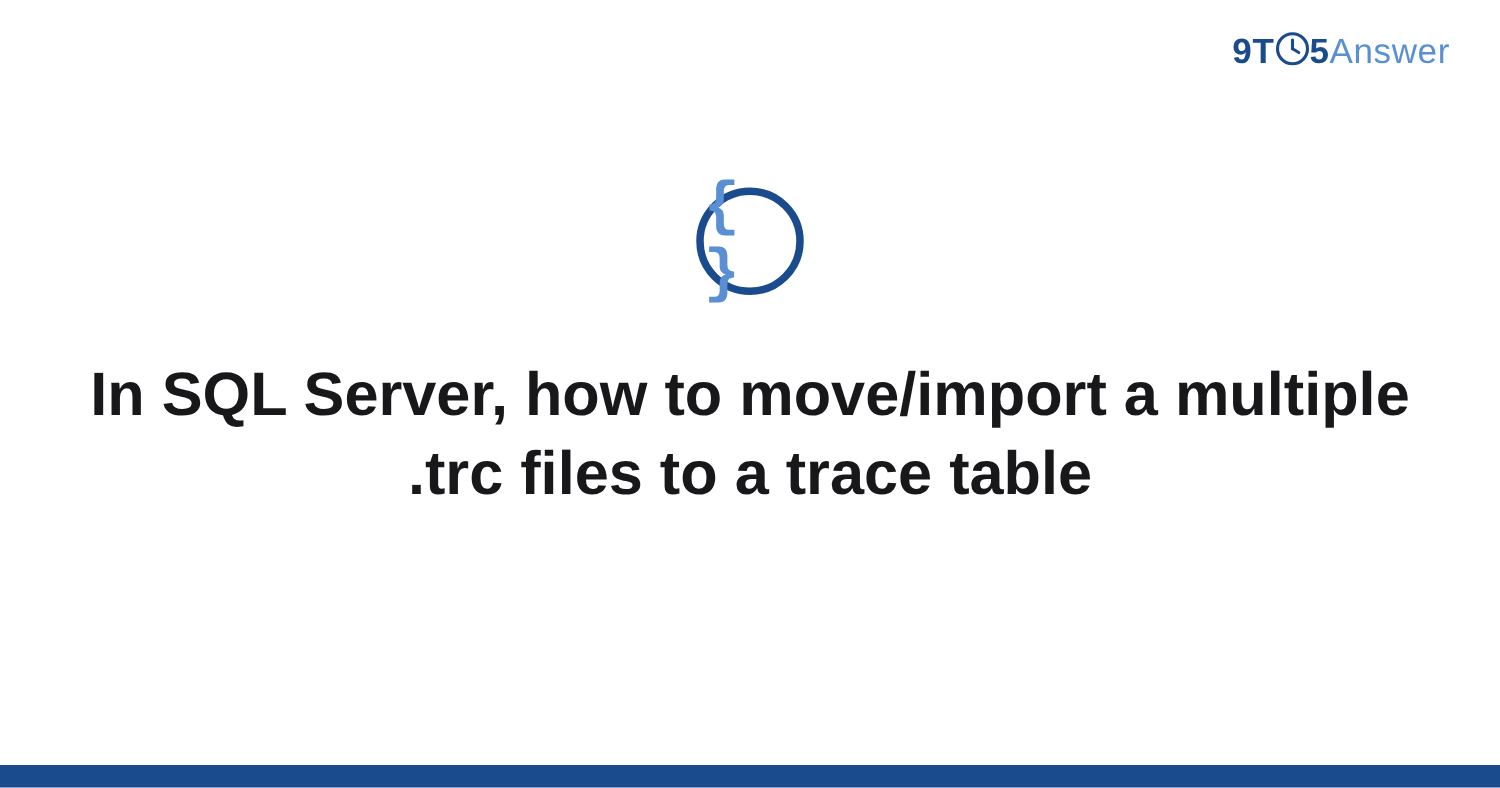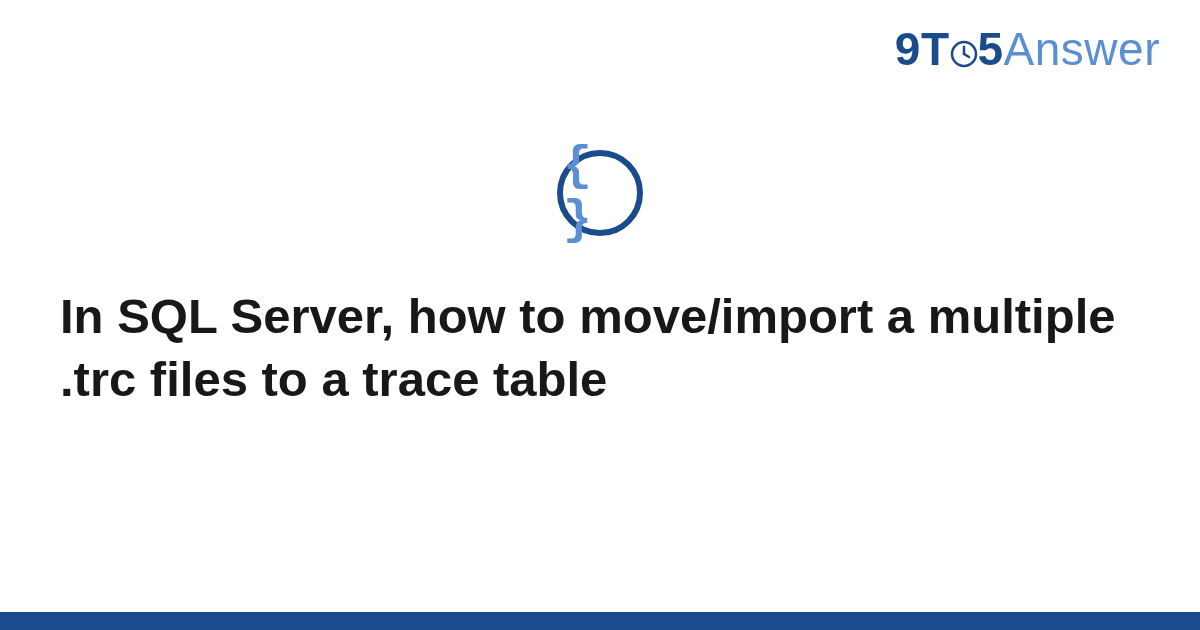--- a/index.html
+++ b/index.html
@@ -12,21 +12,21 @@
       height: 630px;
       background: #ffffff;
       font-family: Arial, Helvetica, sans-serif;
       position: relative;
       overflow: hidden;
     }
     .logo {
       position: absolute;
       top: 22px;
       right: 40px;
-      font-size: 46px;
+      font-size: 28px;
       font-weight: 400;
       letter-spacing: 0.5px;
     }
     .logo .nine {
       color: #1a4b8c;
       font-weight: 600;
     }
     .logo .t {
       color: #1a4b8c;
       font-weight: 600;
@@ -66,21 +66,21 @@
       color: #5a8fd4;
       font-family: 'Courier New', monospace;
       letter-spacing: -4px;
     }
     .title {
       position: absolute;
       top: 285px;
       left: 50%;
       transform: translateX(-50%);
       width: 1080px;
-      text-align: left;
+      text-align: center;
       font-size: 49px;
       font-weight: 700;
       color: #18181a;
       line-height: 1.28;
     }
     .bottom-bar {
       position: absolute;
       bottom: 0;
       left: 0;
       width: 100%;

